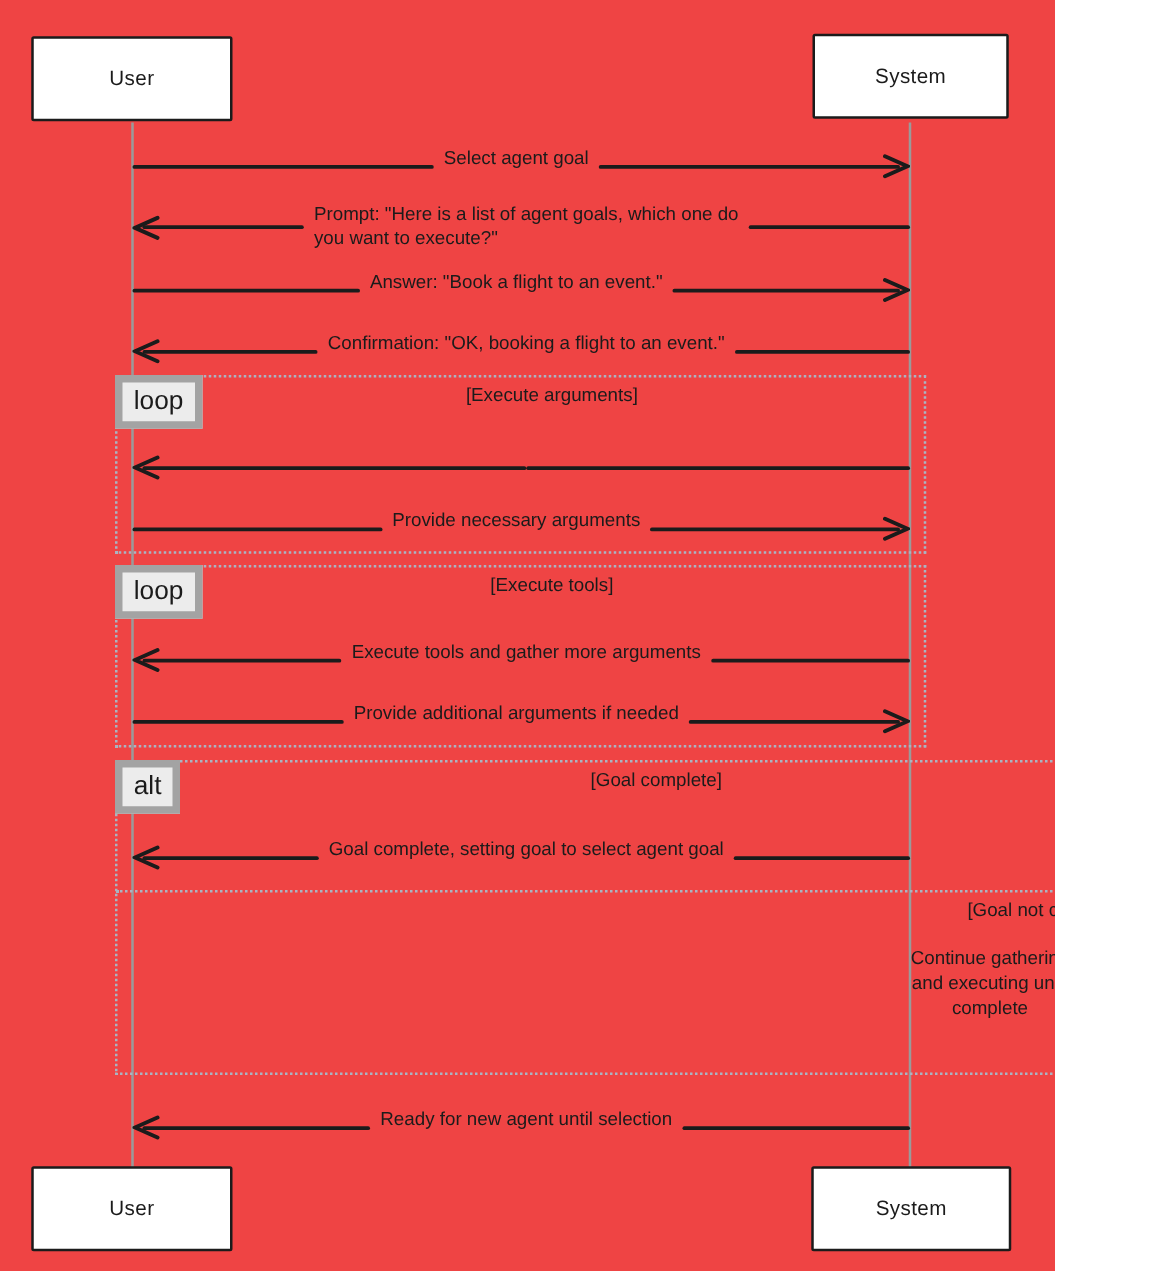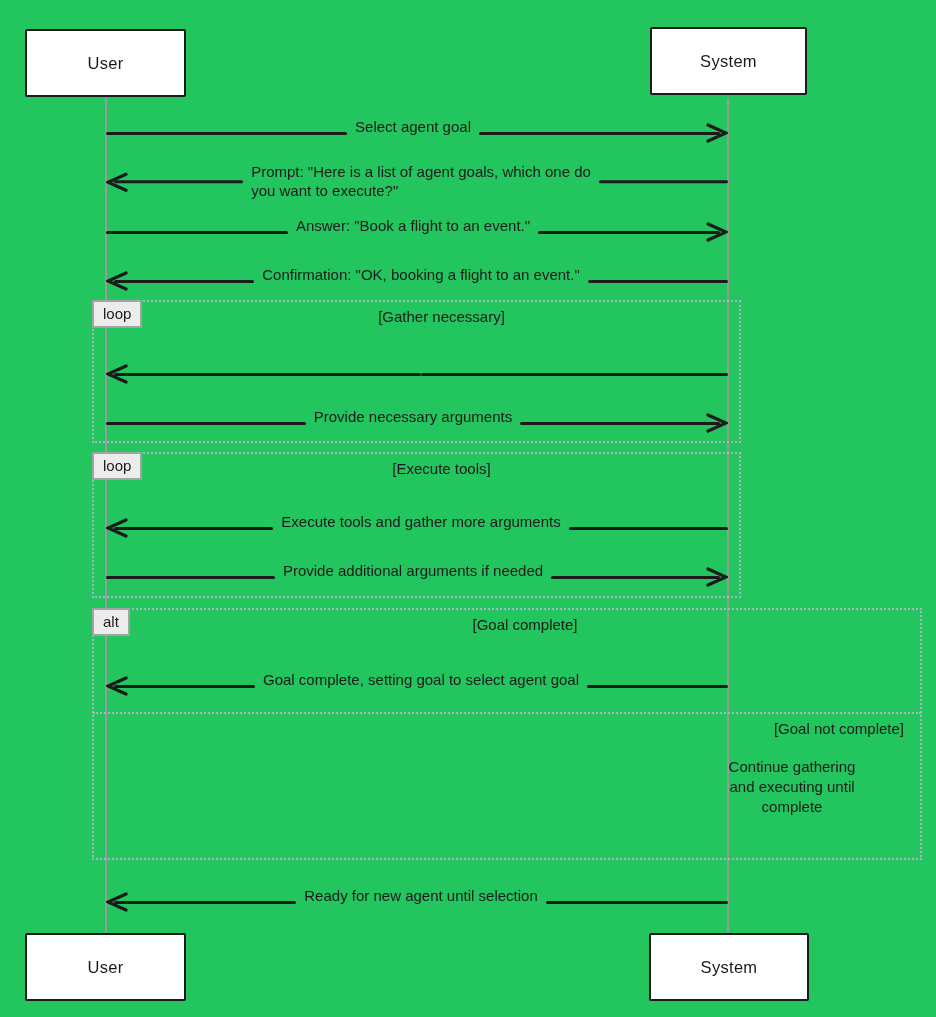--- a/index.html
+++ b/index.html
@@ -1,19 +1,19 @@
 <!DOCTYPE html>
 <html><head>
 <meta charset="utf-8">
 <style>
   html,body{margin:0;padding:0;background:#ffffff;}
   .canvas{
     position:relative;
-    width:936px;height:1017px;
-    background:#22c55e;
+    width:844px;height:1017px;
+    background:#ef4444;
     font-family:"Liberation Sans", sans-serif;
     color:#1b1b1b;
     overflow:hidden;
   }
   
   .lifeline{
     position:absolute;top:98px;height:836px;width:2px;
     background:#9a9a9a;
   }
   
@@ -44,22 +44,22 @@
   .head.left{margin-right:-16px;}
   .head svg{display:block;}
   
   .frame{
     position:absolute;
     border:2px dotted #aab4c2;
     z-index:2;
   }
   .frame-label{
     position:absolute;top:-2px;left:-2px;
-    background:#ececec;border:2px solid #a3a3a3;
-    font-size:15px;padding:3px 9px 4px 9px;
+    background:#ececec;border:6px solid #a3a3a3;
+    font-size:21px;padding:3px 9px 4px 9px;
     color:#1b1b1b;
   }
   .frame-title{
     position:absolute;top:6px;left:50px;right:0;
     text-align:center;font-size:15px;
   }
   .alt-divider{
     position:absolute;left:-1px;right:-1px;top:102px;
     border-top:2px dotted #aab4c2;
   }
@@ -84,21 +84,21 @@
 
   <div class="actor" style="left:25px;top:29px;width:157px">
     <span>User</span>
   </div>
   <div class="actor" style="left:650px;top:27px;width:153px">
     <span>System</span>
   </div>
 
   <div class="frame" style="left:92px;top:300px;width:645px;height:139px">
     <div class="frame-label">loop</div>
-    <div class="frame-title">[Gather necessary]</div>
+    <div class="frame-title">[Execute arguments]</div>
   </div>
 
   <div class="frame" style="left:92px;top:452px;width:645px;height:142px">
     <div class="frame-label">loop</div>
     <div class="frame-title">[Execute tools]</div>
   </div>
 
   <div class="frame" style="left:92px;top:608px;width:826px;height:248px">
     <div class="frame-label">alt</div>
     <div class="frame-title" style="left:36px">[Goal complete]</div>

